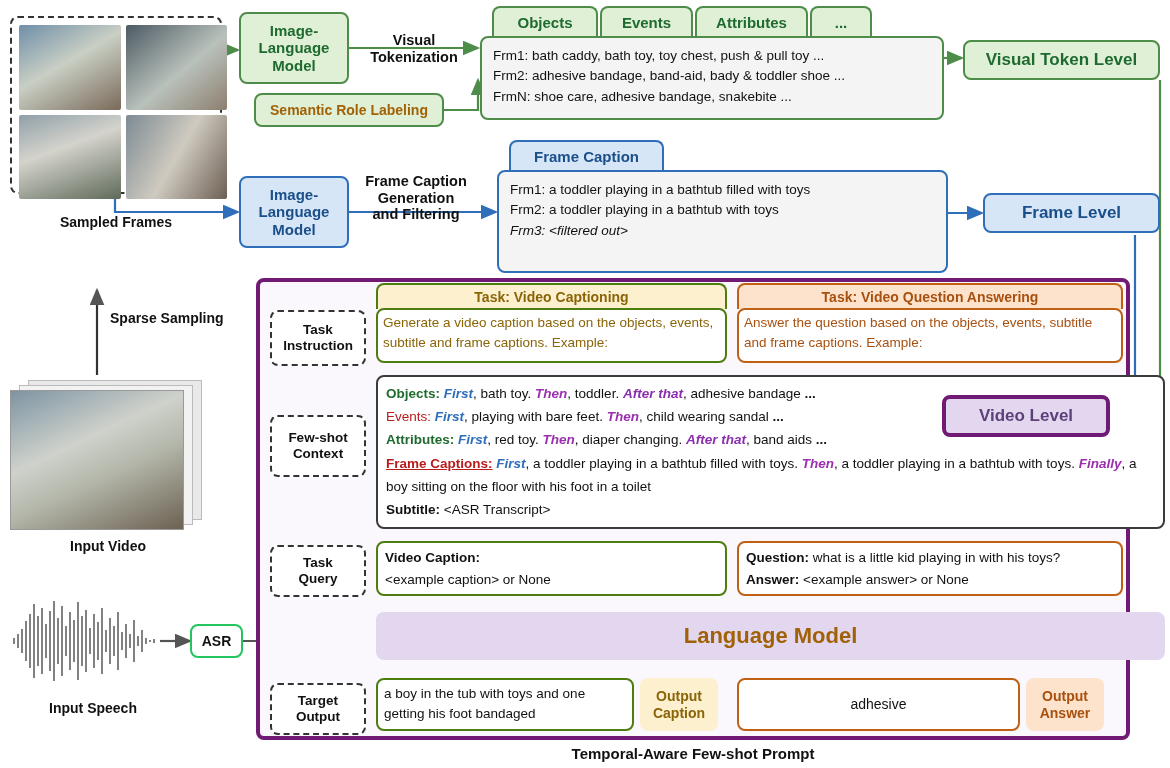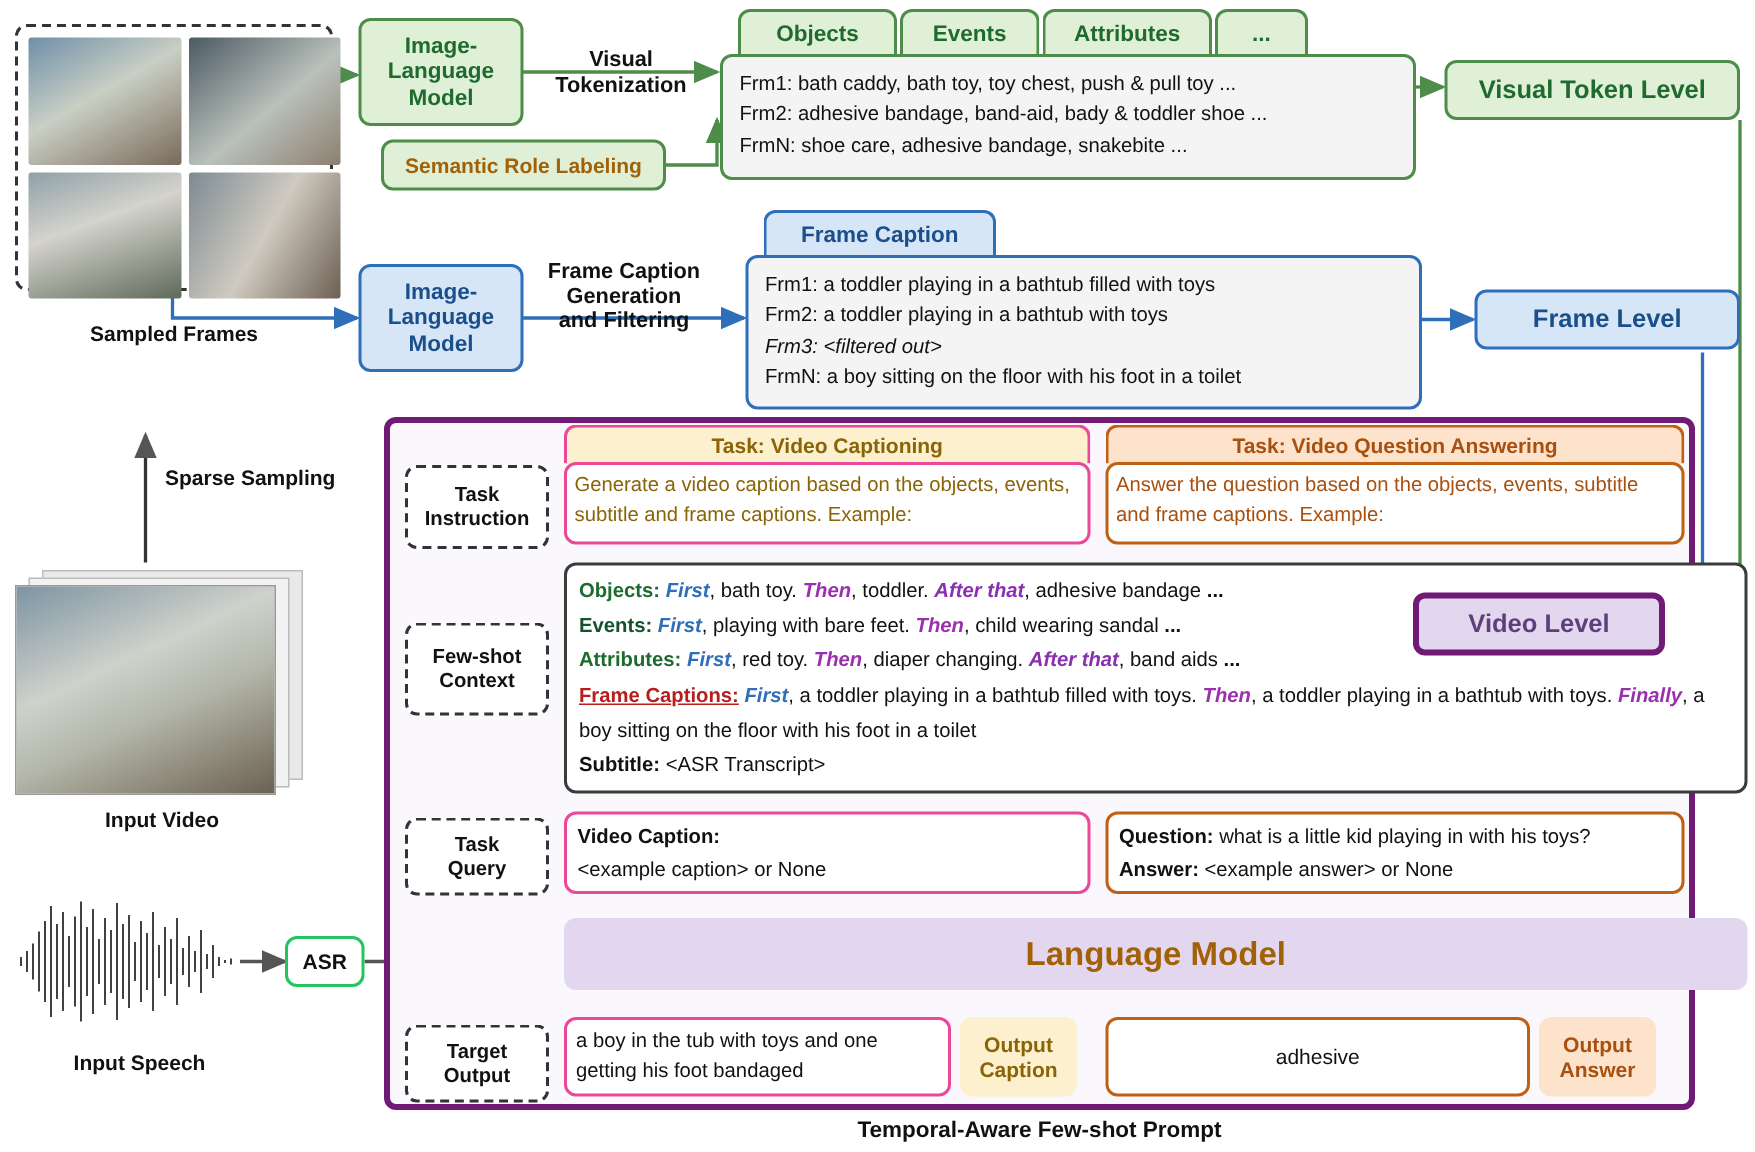--- a/index.html
+++ b/index.html
@@ -18,21 +18,21 @@
   .tab{position:absolute;box-sizing:border-box;border-radius:8px 8px 0 0;
        display:flex;align-items:center;justify-content:center;font-weight:bold;}
 
   
   .green-border{border:2px solid #4e8c4a;}
   .green-fill{background:#dff0d6;}
   .blue-border{border:2px solid #2f6fba;}
   .blue-fill{background:#d6e6f7;}
   .purple-border{border:4px solid #701a75;}
   .purple-fill{background:#e3d7ef;}
-  .gold-border{border:2px solid #ec4899;}
+  .gold-border{border:2px solid #4d7c0f;}
   .gold-fill{background:#fdf0cf;}
   .orange-border{border:2px solid #c06014;}
   .orange-fill{background:#fde3cc;}
   .dark-border{border:2px solid #3b3b3b;}
   .dashed{border:2px dashed #333;border-radius:8px;}
 
   .label-box{display:flex;align-items:center;justify-content:center;text-align:center;font-weight:bold;line-height:1.15;}
 
   .txtlines{padding:6px 9px;line-height:1.5;font-size:13.5px;color:#111;}
 
@@ -42,21 +42,21 @@
   .cap{position:absolute;font-weight:bold;font-size:14px;text-align:center;}
 
   svg.overlay{position:absolute;left:0;top:0;width:1170px;height:768px;pointer-events:none;}
 
   .kw{font-weight:bold;font-style:italic;}
   .kw-first{color:#2f6fba;}
   .kw-then{color:#9b2fae;}
   .kw-after{color:#8a2fae;}
   .kw-finally{color:#9b2fae;}
   .lbl-obj{color:#1f6b2f;font-weight:bold;}
-  .lbl-evt{color:#14532d;font-weight:bold;}
+  .lbl-evt{color:#b91c1c;font-weight:normal;}
   .lbl-att{color:#1f6b2f;font-weight:bold;}
   .lbl-fc{color:#b91c1c;font-weight:bold;text-decoration:underline;}
   .lbl-sub{color:#111;font-weight:bold;}
   .ital{font-style:italic;}
 </style>
 </head>
 <body>
 
 <svg class="overlay">
   <defs>
@@ -212,21 +212,20 @@
 
 <div class="tab blue-border blue-fill" style="left:509px;top:140px;width:155px;height:31px;color:#1a4f8a;font-size:15px;border-bottom:none;">Frame Caption</div>
 
 <div class="box blue-border" style="left:497px;top:170px;width:451px;height:103px;background:#f4f4f4;"></div>
 <div class="abs txtlines" style="left:501px;top:174px;width:443px;">
   <div>Frm1: a toddler playing in a bathtub filled with toys</div>
   <div>Frm2: a toddler playing in a bathtub with toys</div>
   <div class="ital">
     <span>Frm3: &lt;filtered out&gt;</span>
   </div>
-  <div>FrmN: a boy sitting on the floor with his foot in a toilet</div>
 </div>
 
 <div class="box blue-border blue-fill label-box" style="left:983px;top:193px;width:177px;height:40px;color:#1a4f8a;font-size:17px;">Frame Level</div>
 
 <div class="box purple-border" style="left:256px;top:278px;width:874px;height:462px;background:#faf7fd;"></div>
 
 <div class="dashed label-box abs" style="left:270px;top:310px;width:92px;height:52px;font-size:13.5px;white-space:pre-line;background:#fff;">Task
 Instruction</div>
 <div class="dashed label-box abs" style="left:270px;top:415px;width:92px;height:58px;font-size:13.5px;white-space:pre-line;background:#fff;">Few-shot
 Context</div>

